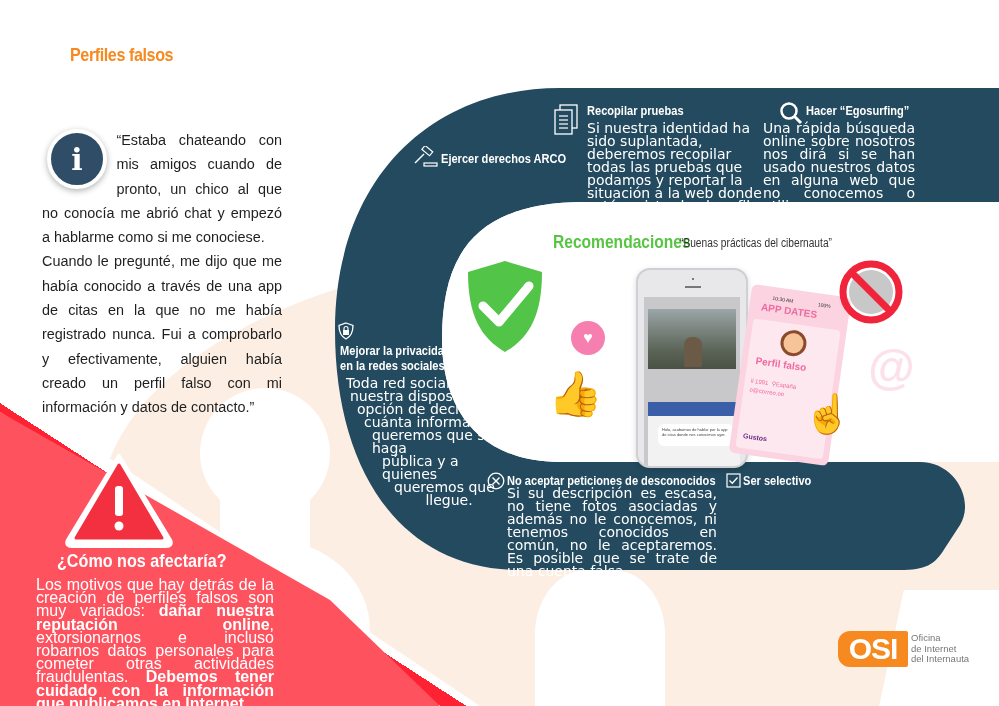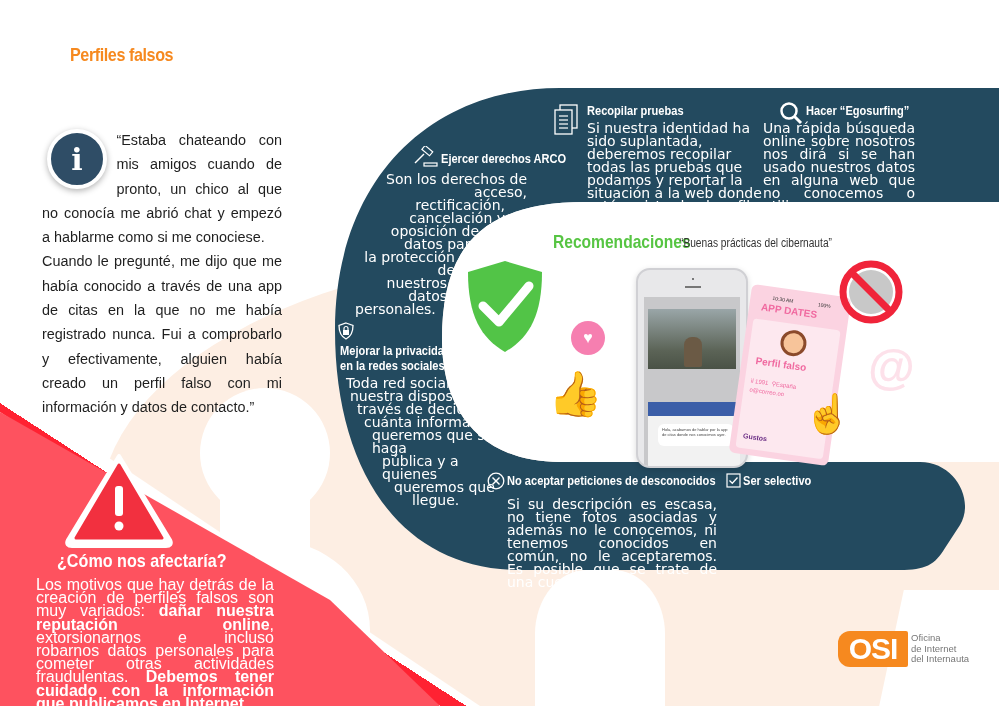--- a/index.html
+++ b/index.html
@@ -156,28 +156,20 @@
 
   <div class="rec-title">Recomendaciones</div>
   <div class="rec-sub">“Buenas prácticas del cibernauta”</div>
 
   <svg class="icon-white" style="left:412px;top:146px;width:26px;height:22px;" viewBox="0 0 26 22">
     <rect x="10" y="2" width="10" height="5" transform="rotate(40 15 5)" fill="none" stroke="#fff" stroke-width="1.2"></rect>
     <line x1="3" y1="17" x2="12" y2="8" stroke="#fff" stroke-width="1.4"></line>
     <rect x="12" y="17" width="13" height="3" fill="none" stroke="#fff" stroke-width="1.2"></rect>
   </svg>
   <div class="tip-title" style="left:441px;top:151px;">Ejercer derechos ARCO</div>
-  <div class="tip-text" style="left:355px;top:173px;width:200px;text-align:right;">
-    <div style="margin-right:28px;">Son los derechos de acceso,</div>
-    <div style="margin-right:50px;">rectificación, cancelación y</div>
-    <div style="margin-right:76px;">oposición de datos para</div>
-    <div style="margin-right:100px;">la protección de</div>
-    <div style="margin-right:108px;">nuestros datos</div>
-    <div style="margin-right:130px;">personales.</div>
-  </div>
 
   <svg class="icon-white" style="left:553px;top:104px;width:26px;height:32px;" viewBox="0 0 26 32">
     <rect x="7" y="1" width="17" height="23" fill="none" stroke="#fff" stroke-width="1.3"></rect>
     <rect x="2" y="6" width="17" height="24" fill="#234a5f" stroke="#fff" stroke-width="1.3"></rect>
     <line x1="6" y1="12" x2="15" y2="12" stroke="#fff" stroke-width="1.2"></line>
     <line x1="6" y1="16" x2="15" y2="16" stroke="#fff" stroke-width="1.2"></line>
     <line x1="6" y1="20" x2="15" y2="20" stroke="#fff" stroke-width="1.2"></line>
     <line x1="6" y1="24" x2="15" y2="24" stroke="#fff" stroke-width="1.2"></line>
   </svg>
   <div class="tip-title" style="left:587px;top:103px;">Recopilar pruebas</div>
@@ -193,35 +185,35 @@
   <svg class="icon-white" style="left:338px;top:322px;width:16px;height:18px;" viewBox="0 0 16 18">
     <path d="M8 1 L15 3.5 C 15 11, 12 15, 8 17 C 4 15, 1 11, 1 3.5 Z" fill="none" stroke="#fff" stroke-width="1.3"></path>
     <rect x="5" y="8" width="6" height="5" fill="#fff"></rect>
     <path d="M6 8 V6.5 A2 2 0 0 1 10 6.5 V8" fill="none" stroke="#fff" stroke-width="1.2"></path>
   </svg>
   <div class="tip-title" style="left:340px;top:343px;">Mejorar la privacidad</div>
   <div class="tip-title" style="left:340px;top:358px;">en la redes sociales</div>
   <div class="tip-text" style="left:346px;top:377px;width:160px;">
     <div style="margin-left:0px;">Toda red social pone a</div>
     <div style="margin-left:4px;">nuestra disposición la</div>
-    <div style="margin-left:11px;">través de decidir</div>
+    <div style="margin-left:11px;">opción de decidir</div>
     <div style="margin-left:18px;">cuánta información</div>
     <div style="margin-left:26px;">queremos que se haga</div>
     <div style="margin-left:36px;">pública y a quienes</div>
     <div style="margin-left:48px;">queremos que</div>
-    <div style="margin-left:66px;">llegue.</div>
+    <div style="margin-left:46px;text-align:center;">llegue.</div>
   </div>
 
   <svg class="icon-white" style="left:487px;top:472px;width:18px;height:18px;" viewBox="0 0 18 18">
     <circle cx="9" cy="9" r="7.8" fill="none" stroke="#fff" stroke-width="1.3"></circle>
     <line x1="5.5" y1="5.5" x2="12.5" y2="12.5" stroke="#fff" stroke-width="1.4"></line>
     <line x1="12.5" y1="5.5" x2="5.5" y2="12.5" stroke="#fff" stroke-width="1.4"></line>
   </svg>
   <div class="tip-title" style="left:507px;top:473px;">No aceptar peticiones de desconocidos</div>
-  <div class="tip-text just" style="left:507px;top:498px;width:210px;">Si su descripción es escasa, no tiene fotos asociadas y además no le conocemos, ni tenemos conocidos en común, no le aceptaremos. Es posible que se trate de una cuenta falsa.</div>
+  <div class="tip-text just" style="left:507px;top:487px;width:210px;">Si su descripción es escasa, no tiene fotos asociadas y además no le conocemos, ni tenemos conocidos en común, no le aceptaremos. Es posible que se trate de una cuenta falsa.</div>
 
   <svg class="icon-white" style="left:726px;top:473px;width:15px;height:15px;" viewBox="0 0 15 15">
     <rect x="1" y="1" width="13" height="13" fill="none" stroke="#fff" stroke-width="1.2"></rect>
     <path d="M3.5 7.5 L6.3 10.2 L11.5 4.5" fill="none" stroke="#fff" stroke-width="1.3"></path>
   </svg>
   <div class="tip-title" style="left:743px;top:473px;">Ser selectivo</div>
 
   <div class="stripe-edge"></div>
   <div class="red-area"></div>
   <div class="red-area2"></div>

